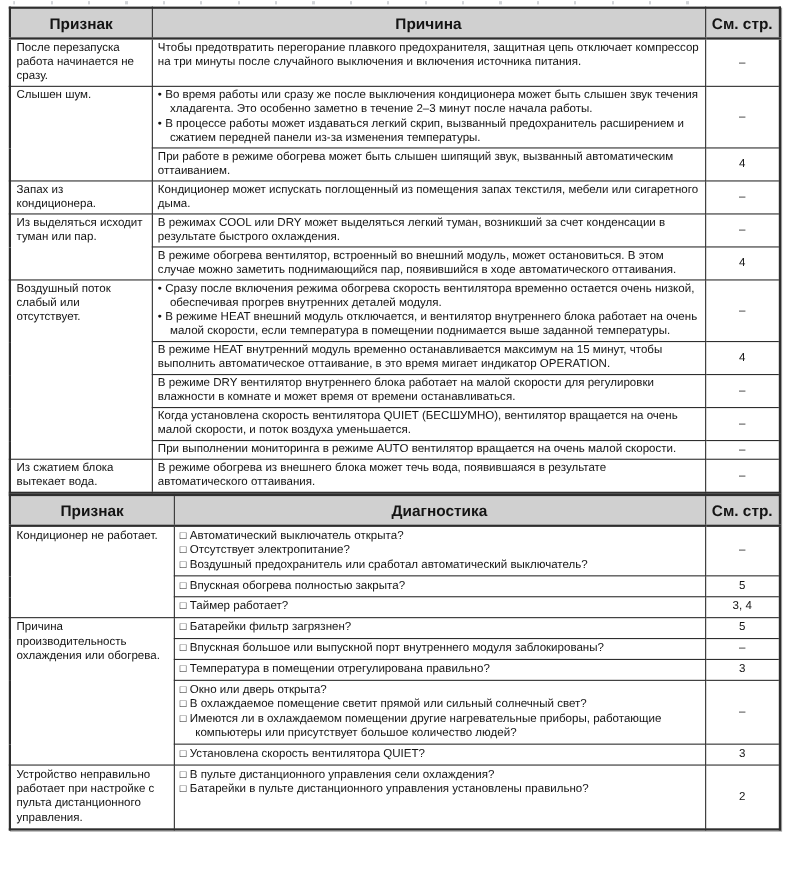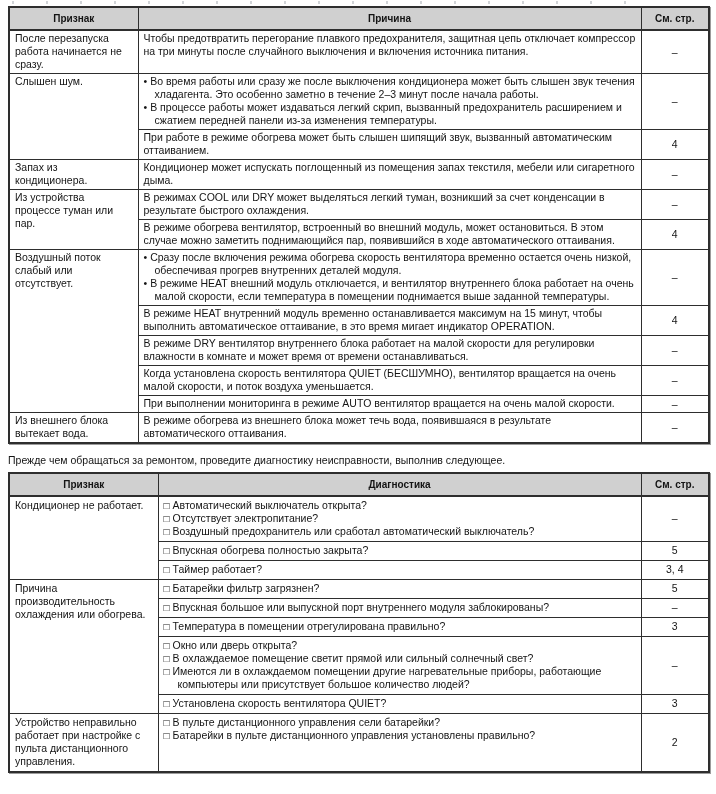--- a/index.html
+++ b/index.html
@@ -18,21 +18,21 @@
   table{
     border-collapse:collapse;
     table-layout:fixed;
     width:700px;
     border:2px solid #2e2e2e;
     box-shadow:1px 1px 0 #9b9b9b;
     background:#fff;
   }
   th{
     background:#d0d0d0;
-    font-size:10px;
+    font-size:14px;
     font-weight:bold;
     text-align:center;
     padding:5px 4px;
     border:1px solid #2e2e2e;
     border-bottom:2px solid #2e2e2e;
   }
   td{
     border:1px solid #2e2e2e;
     font-size:10.5px;
     line-height:13px;
@@ -107,21 +107,21 @@
           <td class="page-cell">4</td>
         </tr>
         <tr>
           <td class="sym-cell" rowspan="1">Запах из кондиционера.</td>
           <td class="cause-cell">
             <div class="item plain"><span>Кондиционер может испускать поглощенный из помещения запах текстиля, мебели или сигаретного дыма.</span></div>
           </td>
           <td class="page-cell">–</td>
         </tr>
         <tr>
-          <td class="sym-cell" rowspan="2">Из устройства процессе туман или пар.</td>
+          <td class="sym-cell" rowspan="2">Из выделяться исходит туман или пар.</td>
           <td class="cause-cell">
             <div class="item plain"><span>В режимах COOL или DRY может выделяться легкий туман, возникший за счет конденсации в результате быстрого охлаждения.</span></div>
           </td>
           <td class="page-cell">–</td>
         </tr>
         <tr>
           <td class="cause-cell">
             <div class="item plain"><span>В режиме обогрева вентилятор, встроенный во внешний модуль, может остановиться. В этом случае можно заметить поднимающийся пар, появившийся в ходе автоматического оттаивания.</span></div>
           </td>
           <td class="page-cell">4</td>
@@ -152,30 +152,29 @@
           </td>
           <td class="page-cell">–</td>
         </tr>
         <tr>
           <td class="cause-cell">
             <div class="item plain"><span>При выполнении мониторинга в режиме AUTO вентилятор вращается на очень малой скорости.</span></div>
           </td>
           <td class="page-cell">–</td>
         </tr>
         <tr>
-          <td class="sym-cell" rowspan="1">Из внешнего блока вытекает вода.</td>
+          <td class="sym-cell" rowspan="1">Из сжатием блока вытекает вода.</td>
           <td class="cause-cell">
             <div class="item plain"><span>В режиме обогрева из внешнего блока может течь вода, появившаяся в результате автоматического оттаивания.</span></div>
           </td>
           <td class="page-cell">–</td>
         </tr>
       </tbody>
   </table>
 
-  <p class="intro">Прежде чем обращаться за ремонтом, проведите диагностику неисправности, выполнив следующее.</p>
 
   <table class="t2">
     <colgroup>
       <col class="c-sym">
         <col class="c-cause">
         <col class="c-page">
     </colgroup>
     <thead>
       <tr>
         <th>Признак</th>
@@ -234,21 +233,21 @@
         </tr>
         <tr>
           <td class="cause-cell">
             <div class="item checkbox"><span class="glyph">□</span><span>Установлена скорость вентилятора QUIET?</span></div>
           </td>
           <td class="page-cell">3</td>
         </tr>
         <tr>
           <td class="sym-cell" rowspan="1">Устройство неправильно работает при настройке с пульта дистанционного управления.</td>
           <td class="cause-cell">
-            <div class="item checkbox"><span class="glyph">□</span><span>В пульте дистанционного управления сели батарейки?</span></div>
+            <div class="item checkbox"><span class="glyph">□</span><span>В пульте дистанционного управления сели охлаждения?</span></div>
             <div class="item checkbox"><span class="glyph">□</span><span>Батарейки в пульте дистанционного управления установлены правильно?</span></div>
           </td>
           <td class="page-cell">2</td>
         </tr>
       </tbody>
   </table>
 
 </div>
 
 </body></html>

